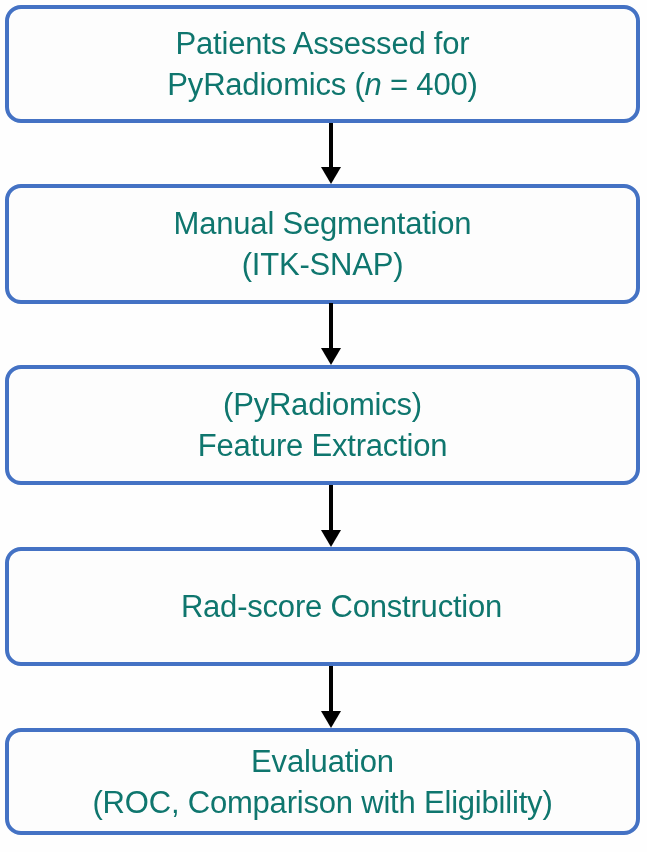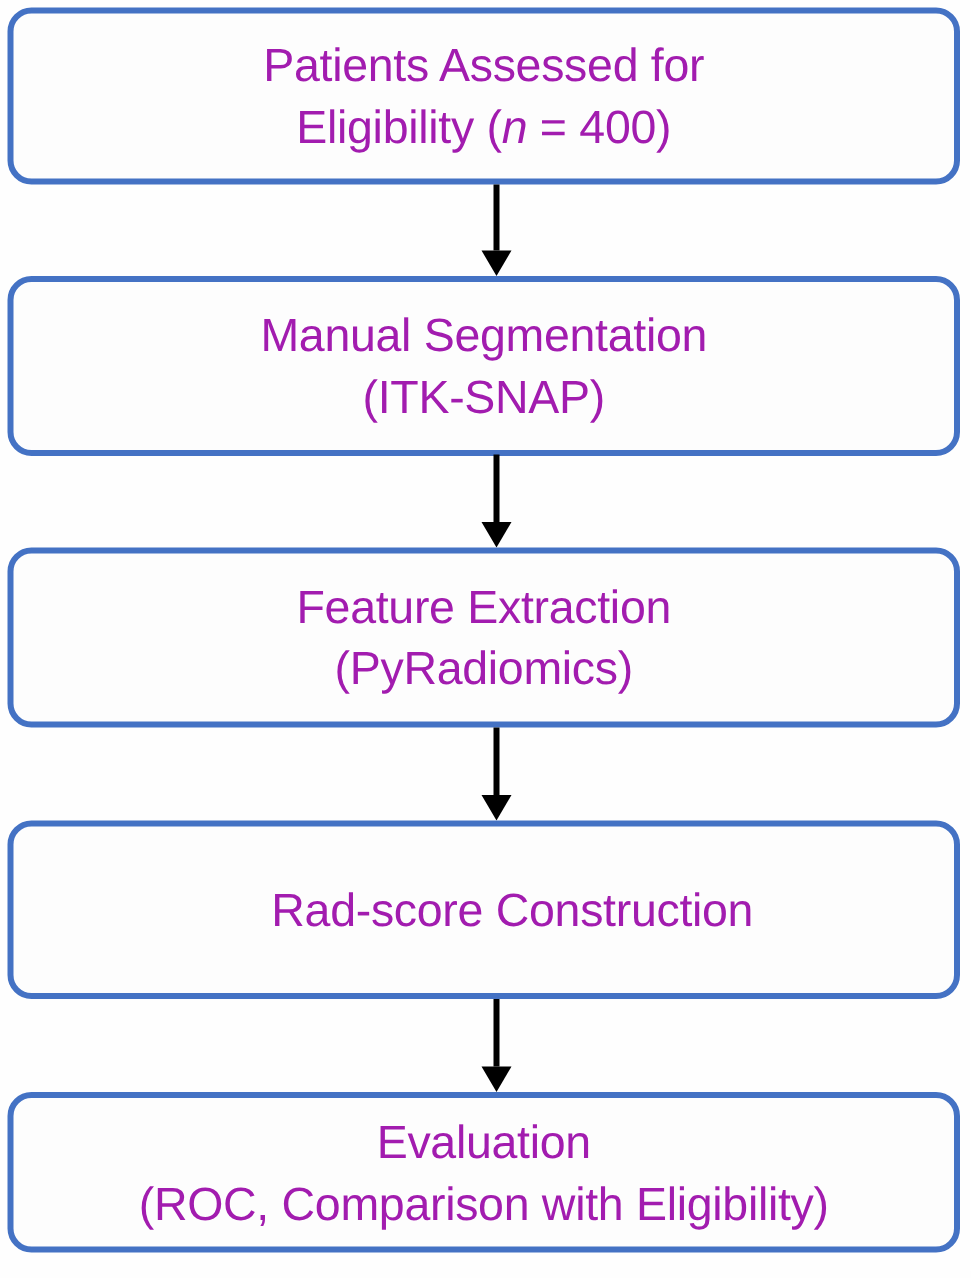--- a/index.html
+++ b/index.html
@@ -26,21 +26,21 @@
     border-radius: 16px;
     background: #fdfdfd;
     display: flex;
     flex-direction: column;
     align-items: center;
     justify-content: center;
     text-align: center;
   }
   .node-line {
     display: block;
-    color: #a21caf;
+    color: #0f766e;
     font-family: "Liberation Sans", sans-serif;
     font-size: 31px;
     line-height: 41px;
     letter-spacing: -0.2px;
     white-space: nowrap;
   }
   .node-line em {
     font-style: italic;
   }
   .flow-arrow {
@@ -84,41 +84,41 @@
   #arrow-3 .arrow-head { top: 45px; }
   #arrow-4 .arrow-head { top: 45px; }
 </style>
 </head>
 <body>
 
 <div id="flowchart-canvas">
 
   <div class="flow-node" id="node-1">
     <span class="node-line">Patients Assessed for</span>
-    <span class="node-line"><span>Eligibility (</span><em>n</em><span> = 400)</span></span>
+    <span class="node-line"><span>PyRadiomics (</span><em>n</em><span> = 400)</span></span>
   </div>
 
   <div class="flow-arrow" id="arrow-1">
     <div class="arrow-shaft"></div>
     <div class="arrow-head"></div>
   </div>
 
   <div class="flow-node" id="node-2">
     <span class="node-line">Manual Segmentation</span>
     <span class="node-line">(ITK-SNAP)</span>
   </div>
 
   <div class="flow-arrow" id="arrow-2">
     <div class="arrow-shaft"></div>
     <div class="arrow-head"></div>
   </div>
 
   <div class="flow-node" id="node-3">
+    <span class="node-line">(PyRadiomics)</span>
     <span class="node-line">Feature Extraction</span>
-    <span class="node-line">(PyRadiomics)</span>
   </div>
 
   <div class="flow-arrow" id="arrow-3">
     <div class="arrow-shaft"></div>
     <div class="arrow-head"></div>
   </div>
 
   <div class="flow-node" id="node-4">
     <span class="node-line">Rad-score Construction</span>
   </div>

